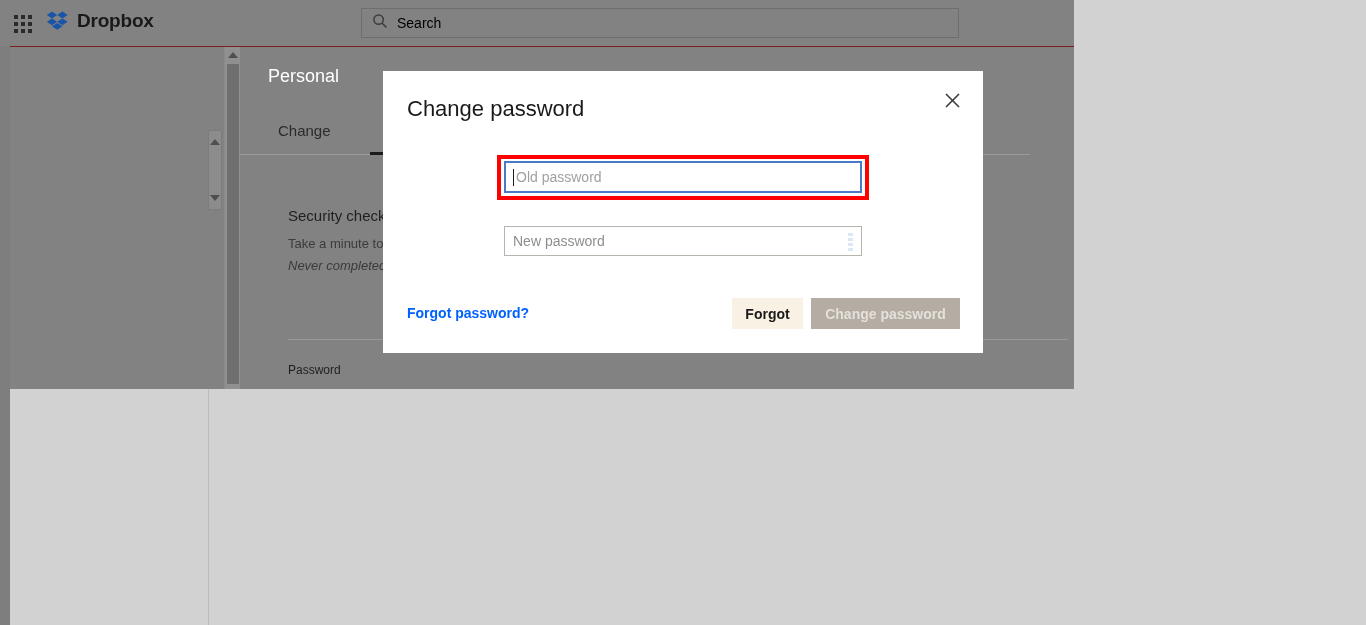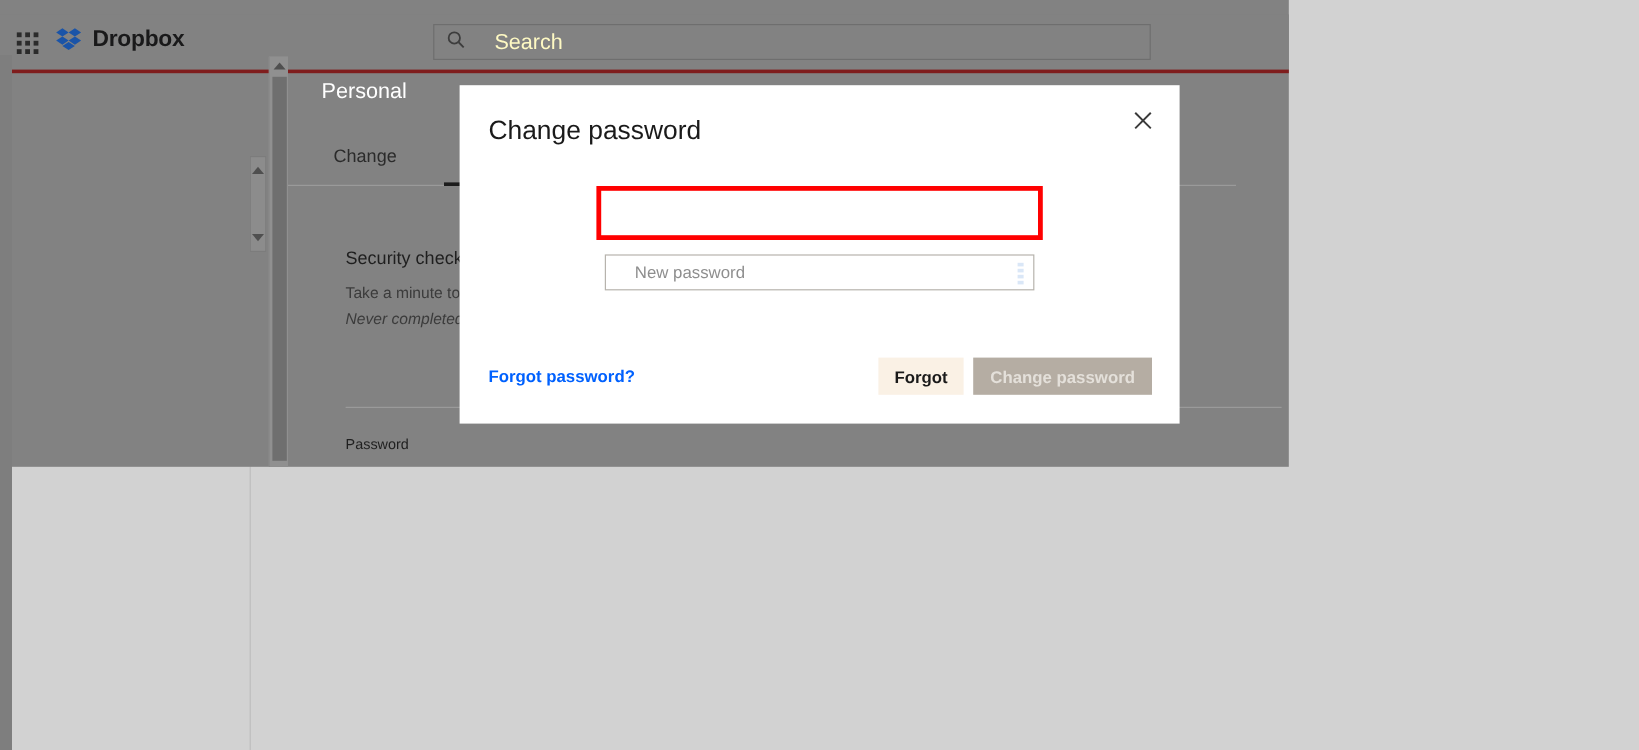--- a/index.html
+++ b/index.html
@@ -51,25 +51,25 @@
     height: 575px;
     background: #d2d2d2;
     border-top: 1px solid #bdbdbd;
     border-right: 1px solid #bdbdbd;
   }
 
   
   #topbar {
     position: absolute;
     left: 0;
-    top: 12px;
+    top: 0;
     width: 1074px;
     height: 46px;
     background: #828282;
-    border-bottom: 3px solid #7f1d1d;
+    border-bottom: 1px solid #7f1d1d;
     display: flex;
     align-items: center;
   }
   #grid-icon {
     position: absolute;
     left: 14px;
     top: 15px;
     width: 18px;
     height: 18px;
     display: grid;
@@ -105,23 +105,23 @@
     width: 598px;
     height: 30px;
     border: 1px solid #6e6e6e;
     background: transparent;
     display: flex;
     align-items: center;
     padding-left: 10px;
     box-sizing: border-box;
   }
   #search-placeholder {
-    font-size: 18px;
-    color: #fef9c3;
-    margin-left: 24px;
+    font-size: 14px;
+    color: #000000;
+    margin-left: 9px;
   }
 
   
   .scrollbar {
     position: absolute;
     background: #909090;
     border-left: 1px solid #8a8a8a;
     box-sizing: border-box;
   }
   .scroll-outer { left: 224px; top: 47px; width: 16px; height: 342px; }
@@ -286,29 +286,29 @@
   }
   #old-password-placeholder {
     font-size: 14px;
     color: #a0a0a0;
   }
 
   
   #new-password-field {
     position: absolute;
     left: 504px;
-    top: 212px;
+    top: 226px;
     width: 358px;
     height: 30px;
     border: 1px solid #b7b3ad;
     background: #ffffff;
     box-sizing: border-box;
     display: flex;
     align-items: center;
-    padding-left: 24px;
+    padding-left: 8px;
   }
   #new-password-placeholder {
     font-size: 14px;
     color: #8e8e8e;
   }
   #password-strength-meter {
     position: absolute;
     right: 8px;
     top: 6px;
     display: flex;
@@ -447,20 +447,24 @@
 
     <div id="modal-close">
       <svg width="17" height="17" viewBox="0 0 17 17">
         <line x1="2" y1="2" x2="15" y2="15" stroke="#3a3a3a" stroke-width="1.6"></line>
         <line x1="15" y1="2" x2="2" y2="15" stroke="#3a3a3a" stroke-width="1.6"></line>
       </svg>
     </div>
   </div>
 
   <div id="old-password-highlight"></div>
+  <div id="old-password-field">
+    <span id="old-password-caret"></span>
+    <span id="old-password-placeholder">Old password</span>
+  </div>
 
   <div id="new-password-field">
     <span id="new-password-placeholder">New password</span>
     <span id="password-strength-meter">
       <i></i>
         <i></i>
         <i></i>
         <i></i>
     </span>
   </div>

